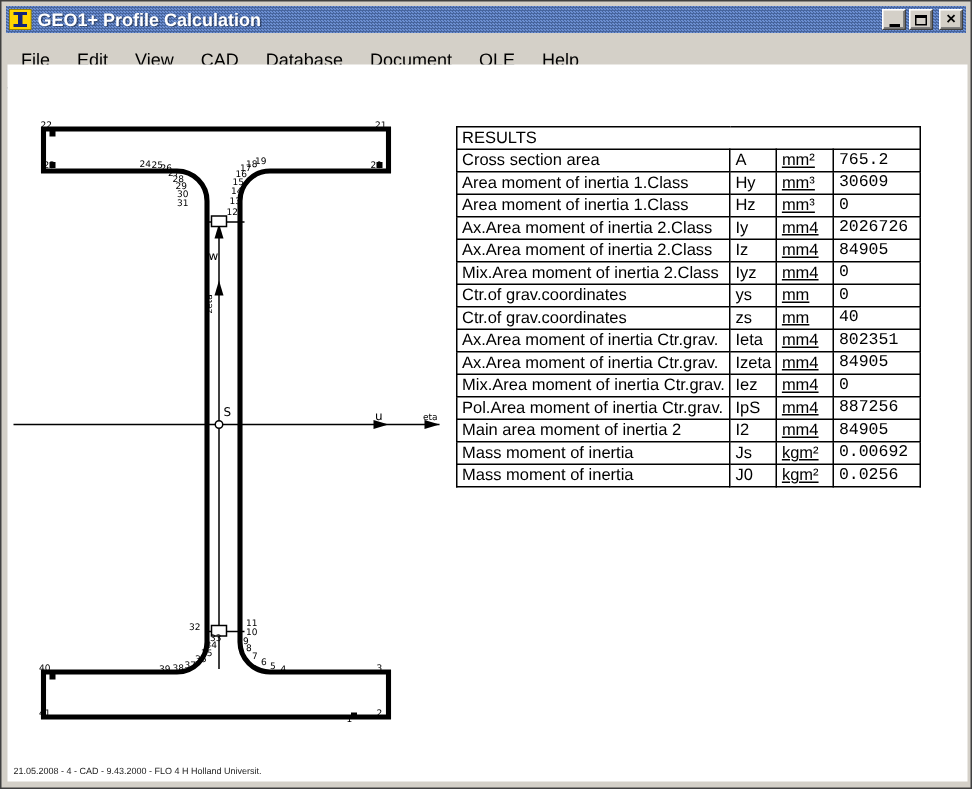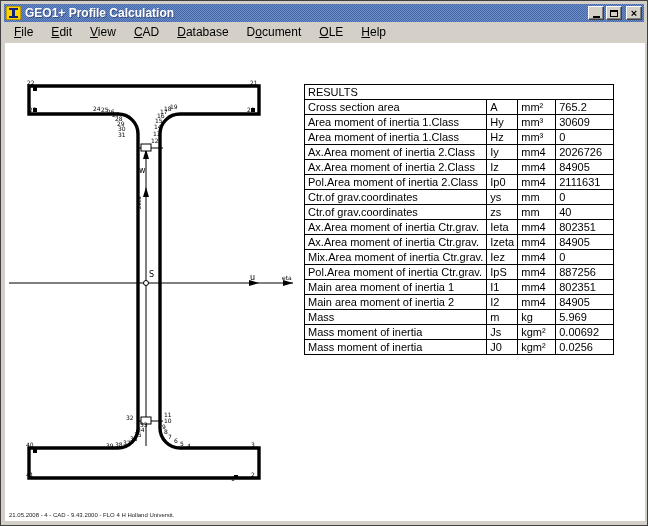--- a/index.html
+++ b/index.html
@@ -27,21 +27,21 @@
     display:flex; align-items:center; justify-content:center;
     font-size:9px; font-weight:bold; color:#000; line-height:1;
   }
   .winbtn.min span { display:block; width:7px; height:2px; background:#000; margin-top:7px; }
   .winbtn.max span { display:block; width:8px; height:7px; border:1px solid #000; border-top:2px solid #000; }
   .winbtn.close { margin-left:4px; font-size:11px; }
 
   
   .menubar {
     position:absolute; left:4px; top:22px; right:4px; height:36px;
-    background:#d4d0c8; display:flex; align-items:flex-start;
+    background:#d4d0c8; display:flex; align-items:center;
     font-size:12px; color:#000; border-bottom:1px solid #808080;
   }
   .menu-item { padding:2px 9px 3px 9px; white-space:nowrap; cursor:default; }
   .menu-item .u { text-decoration:underline; }
 
   
   .canvas {
     position:absolute; left:4px; top:42px; width:640px; height:478px;
     background:#ffffff; overflow:hidden;
   }
@@ -54,22 +54,22 @@
   .results {
     position:absolute; left:299px; top:41px;
     border-collapse:collapse; background:#fff;
     font-size:11px; color:#000;padding-left:20px;
   }
   .results td {
     border:1px solid #000; height:15px; padding:0 3px; white-space:nowrap;
   }
   .results td.c0 { width:177px; }
   .results td.c1 { width:31px; }
-  .results td.c2 { width:38px; }
-  .results td.c3 { width:58px; }
+  .results td.c2 { width:38px;text-decoration:underline; }
+  .results td.c3 { width:58px;font-family:Liberation Mono, monospace; }
 
   
   .stamp {
     position:absolute; left:4px; bottom:3px; font-size:6px; color:#222;
     letter-spacing:0; white-space:nowrap;
   }
 </style>
 </head>
 <body>
 
@@ -215,24 +215,24 @@
           <td class="c2">mm4</td>
           <td class="c3">2026726</td>
         </tr>
         <tr>
           <td class="c0">Ax.Area moment of inertia 2.Class</td>
           <td class="c1">Iz</td>
           <td class="c2">mm4</td>
           <td class="c3">84905</td>
         </tr>
         <tr>
-          <td class="c0">Pol.Area moment of inertia 2.Class</td>
-          <td class="c1">Ip0</td>
-          <td class="c2">mm4</td>
-          <td class="c3">2111631</td>
+          <td class="c0">Mix.Area moment of inertia 2.Class</td>
+          <td class="c1">Iyz</td>
+          <td class="c2">mm4</td>
+          <td class="c3">0</td>
         </tr>
         <tr>
           <td class="c0">Ctr.of grav.coordinates</td>
           <td class="c1">ys</td>
           <td class="c2">mm</td>
           <td class="c3">0</td>
         </tr>
         <tr>
           <td class="c0">Ctr.of grav.coordinates</td>
           <td class="c1">zs</td>
@@ -257,36 +257,24 @@
           <td class="c2">mm4</td>
           <td class="c3">0</td>
         </tr>
         <tr>
           <td class="c0">Pol.Area moment of inertia Ctr.grav.</td>
           <td class="c1">IpS</td>
           <td class="c2">mm4</td>
           <td class="c3">887256</td>
         </tr>
         <tr>
-          <td class="c0">Main area moment of inertia 1</td>
-          <td class="c1">I1</td>
-          <td class="c2">mm4</td>
-          <td class="c3">802351</td>
-        </tr>
-        <tr>
           <td class="c0">Main area moment of inertia 2</td>
           <td class="c1">I2</td>
           <td class="c2">mm4</td>
           <td class="c3">84905</td>
-        </tr>
-        <tr>
-          <td class="c0">Mass</td>
-          <td class="c1">m</td>
-          <td class="c2">kg</td>
-          <td class="c3">5.969</td>
         </tr>
         <tr>
           <td class="c0">Mass moment of inertia</td>
           <td class="c1">Js</td>
           <td class="c2">kgm²</td>
           <td class="c3">0.00692</td>
         </tr>
         <tr>
           <td class="c0">Mass moment of inertia</td>
           <td class="c1">J0</td>

